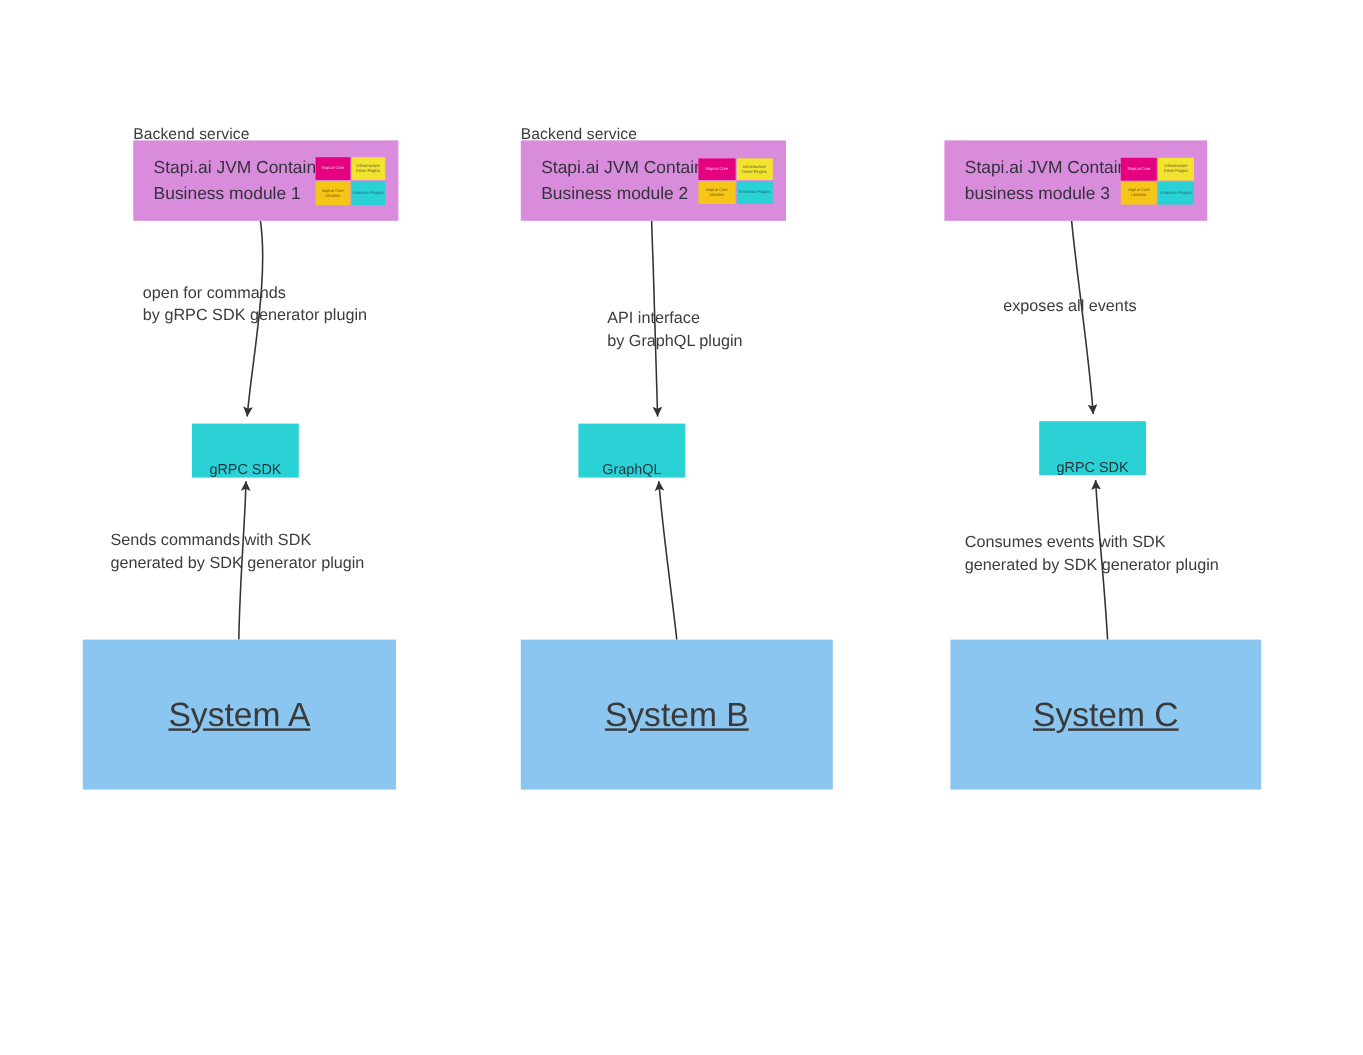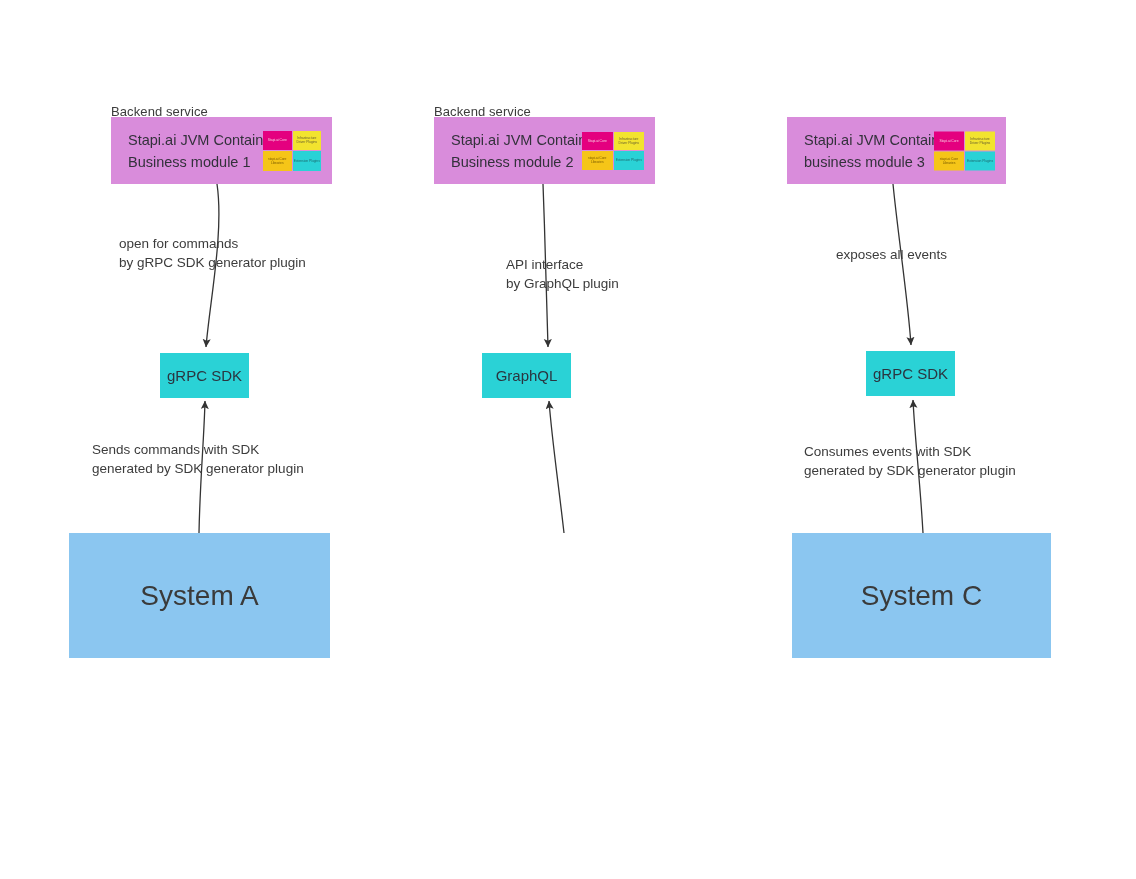--- a/index.html
+++ b/index.html
@@ -80,37 +80,38 @@
   .pc-core      { background: #e4007f; color: #f6c8de; }
   .pc-infra     { background: #f2e32e; color: #6b6330; }
   .pc-libs      { background: #f5c518; color: #7a5c00; }
   .pc-ext       { background: #2ad2d6; color: #1c6b70; }
 
   
   .mid-box {
     position: absolute;
     background: #2ad2d6;
     display: flex;
-    align-items: center;
+    align-items: flex-end;
     justify-content: center;
-    font-size: 15px;
+    font-size: 12px;
     color: #2b3540;
     box-sizing: border-box;
   }
 
   
   .sys-box {
     position: absolute;
     background: #8bc6f0;
     display: flex;
     align-items: center;
     justify-content: center;
     font-size: 28px;
     color: #3a3a3a;
     box-sizing: border-box;
+    text-decoration: underline;
   }
 
   
   .edge-label {
     position: absolute;
     font-size: 13.5px;
     line-height: 19px;
     color: #3c3c3c;
     white-space: pre-line;
   }
@@ -181,20 +182,23 @@
   </div>
 
   <div class="edge-label" style="left:506px; top:255px;">API interface
 by GraphQL plugin</div>
 
   <div class="mid-box" style="left:482px; top:353px; width:89px; height:45px;">
     <span>GraphQL</span>
   </div>
 
 
+  <div class="sys-box" style="left:434px; top:533px; width:260px; height:125px;">
+    <span>System B</span>
+  </div>
 
   <div class="svc-label" style="left:787px; top:104px;"></div>
 
   <div class="container-box" style="left:787px; top:117px; width:219px; height:67px;">
     <div class="container-title">Stapi.ai JVM Container
 business module 3</div>
     <div class="plugin-grid" style="width:61px; height:39px;">
       <div class="plugin-cell pc-core">Stapi.ai Core</div>
       <div class="plugin-cell pc-infra">Infrastructure Driver Plugins</div>
       <div class="plugin-cell pc-libs">stapi.ai Core Libraries</div>

